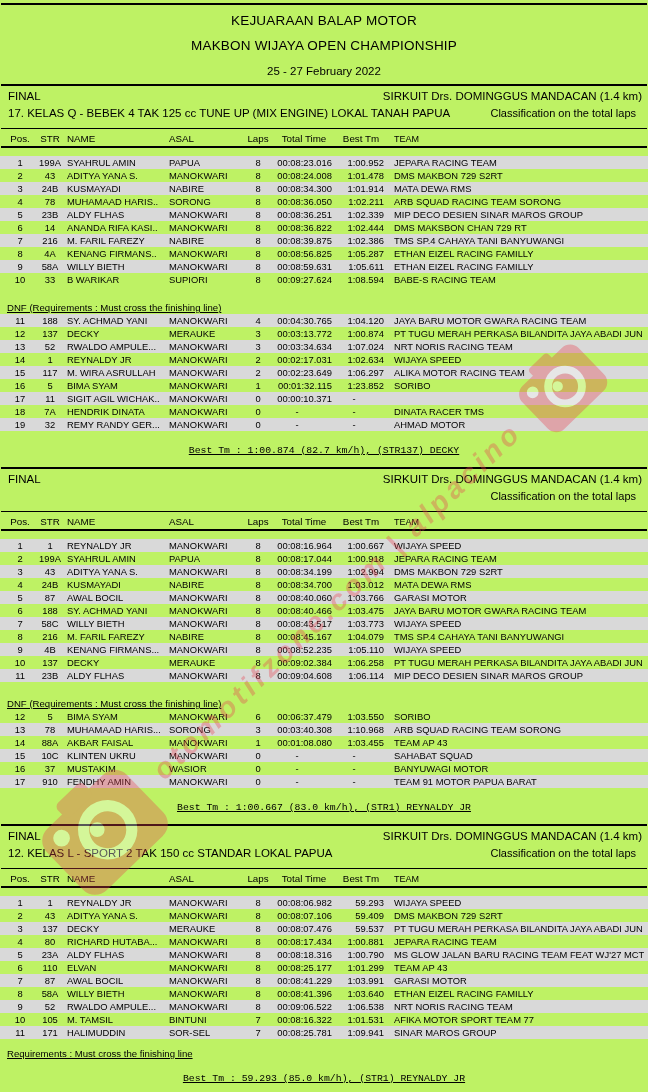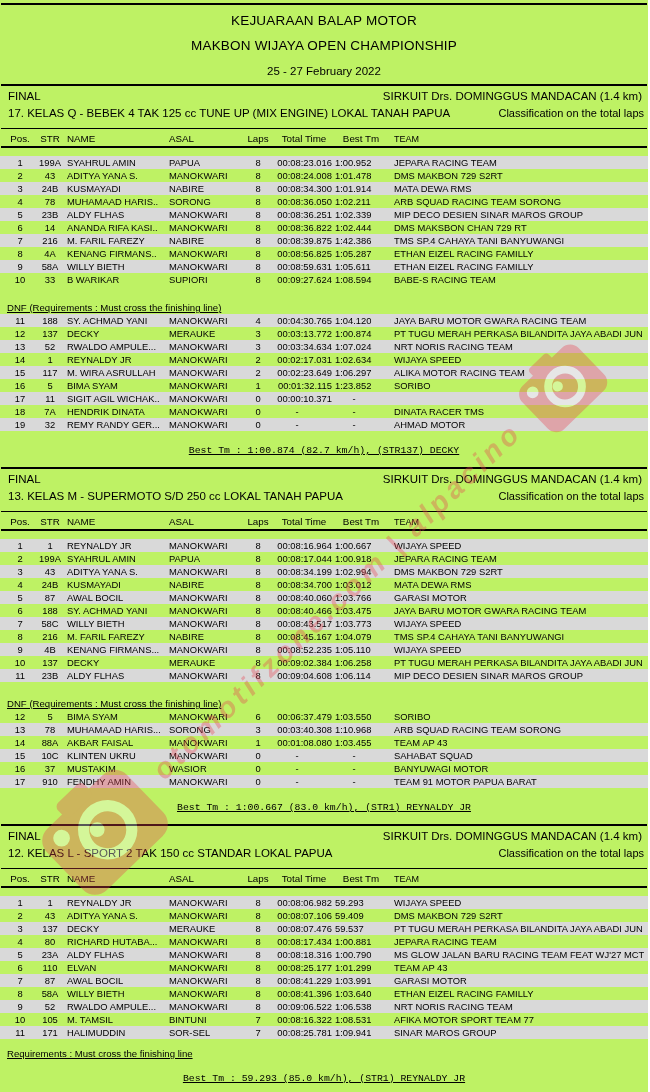--- a/index.html
+++ b/index.html
@@ -20,41 +20,41 @@
 
   section.result-section { position:relative; }
   .rule2 { border-top:2px solid #000; margin:0 1px; }
   .rule1 { border-top:1px solid #000; margin:0 1px; }
 
   .sec-line1 { position:relative; height:17px; margin-top:3px; }
   .sec-line1 .final { position:absolute; left:8px; top:1px; font-size:11.5px; white-space:nowrap;text-align:right; }
   .sec-line1 .circuit { position:absolute; right:6px; top:1px; font-size:11.5px; white-space:nowrap; }
   .sec-line2 { position:relative; height:18px; }
   .sec-line2 .klass { position:absolute; left:8px; top:1px; font-size:11.5px; white-space:nowrap; }
-  .sec-line2 .classif { position:absolute; right:4px; top:1px; font-size:11px; white-space:nowrap; }
+  .sec-line2 .classif { position:absolute; right:12px; top:1px; font-size:11px; white-space:nowrap; }
   .sec-gap { height:4px; }
 
   .thead, .trow {
     display:grid;
     grid-template-columns:26px 34px 102px 74px 30px 62px 52px 1fr;
     padding-left:7px; padding-right:4px;
     align-items:center;
   }
   .thead { height:15px; font-size:9.8px; margin-top:2px; }
   .thead .c7 { font-size:9px; }
   .trow { height:13px; font-size:9.4px; white-space:nowrap; }
   .trow.shaded { background:#d9d9d9; }
 
   .c0 { text-align:center; }
   .c1 { text-align:center; }
   .c2 { text-align:left; overflow:hidden; }
   .c3 { text-align:left; }
   .c4 { text-align:center; }
   .c5 { text-align:right; padding-right:3px; }
-  .c6 { padding-right:3px; }
+  .c6 { text-align:right; padding-right:3px; }
   .c7 { text-align:left; padding-left:7px; overflow:hidden; }
   .thead .c5, .thead .c6 { text-align:center; padding-right:0; }
   .c5.dash, .c6.dash { text-align:center; padding-right:14px; }
 
   .rows.classified { margin-top:8px; }
   .dnf-label {
     margin-top:16px; margin-left:7px; margin-bottom:1px;
     font-size:9.6px; text-decoration:underline; width:max-content;
   }
   .req-label {
@@ -175,21 +175,21 @@
     <span class="c6">1:02.444</span>
     <span class="c7">DMS MAKSBON CHAN 729 RT</span>
   </div>
           <div class="trow shaded">
     <span class="c0">7</span>
     <span class="c1">216</span>
     <span class="c2">M. FARIL FAREZY</span>
     <span class="c3">NABIRE</span>
     <span class="c4">8</span>
     <span class="c5">00:08:39.875</span>
-    <span class="c6">1:42.386</span>
+    <span class="c6">1:02.386</span>
     <span class="c7">TMS SP.4 CAHAYA TANI BANYUWANGI</span>
   </div>
           <div class="trow">
     <span class="c0">8</span>
     <span class="c1">4A</span>
     <span class="c2">KENANG FIRMANS..</span>
     <span class="c3">MANOKWARI</span>
     <span class="c4">8</span>
     <span class="c5">00:08:56.825</span>
     <span class="c6">1:05.287</span>
@@ -313,21 +313,20 @@
       <span>Best Tm : 1:00.874 (82.7 km/h), (STR137) DECKY</span>
     </div>
   </section>
       <section class="result-section">
     <div class="rule2"></div>
     <div class="sec-line1">
       <span class="final">FINAL</span>
       <span class="circuit">SIRKUIT Drs. DOMINGGUS MANDACAN (1.4 km)</span>
     </div>
     <div class="sec-line2">
-      <span class="klass">13. KELAS M - SUPERMOTO S/D 250 cc LOKAL TANAH PAPUA</span>
       <span class="classif">Classification on the total laps</span>
     </div>
     <div class="sec-gap"></div>
     <div class="rule1"></div>
     <div class="thead">
           <span class="c0">Pos.</span>
           <span class="c1">STR</span>
           <span class="c2">NAME</span>
           <span class="c3">ASAL</span>
           <span class="c4">Laps</span>
@@ -630,21 +629,21 @@
     <span class="c6">1:06.538</span>
     <span class="c7">NRT NORIS RACING TEAM</span>
   </div>
           <div class="trow">
     <span class="c0">10</span>
     <span class="c1">105</span>
     <span class="c2">M. TAMSIL</span>
     <span class="c3">BINTUNI</span>
     <span class="c4">7</span>
     <span class="c5">00:08:16.322</span>
-    <span class="c6">1:08.531</span>
+    <span class="c6">1:01.531</span>
     <span class="c7">AFIKA MOTOR SPORT TEAM 77</span>
   </div>
           <div class="trow shaded">
     <span class="c0">11</span>
     <span class="c1">171</span>
     <span class="c2">HALIMUDDIN</span>
     <span class="c3">SOR-SEL</span>
     <span class="c4">7</span>
     <span class="c5">00:08:25.781</span>
     <span class="c6">1:09.941</span>

